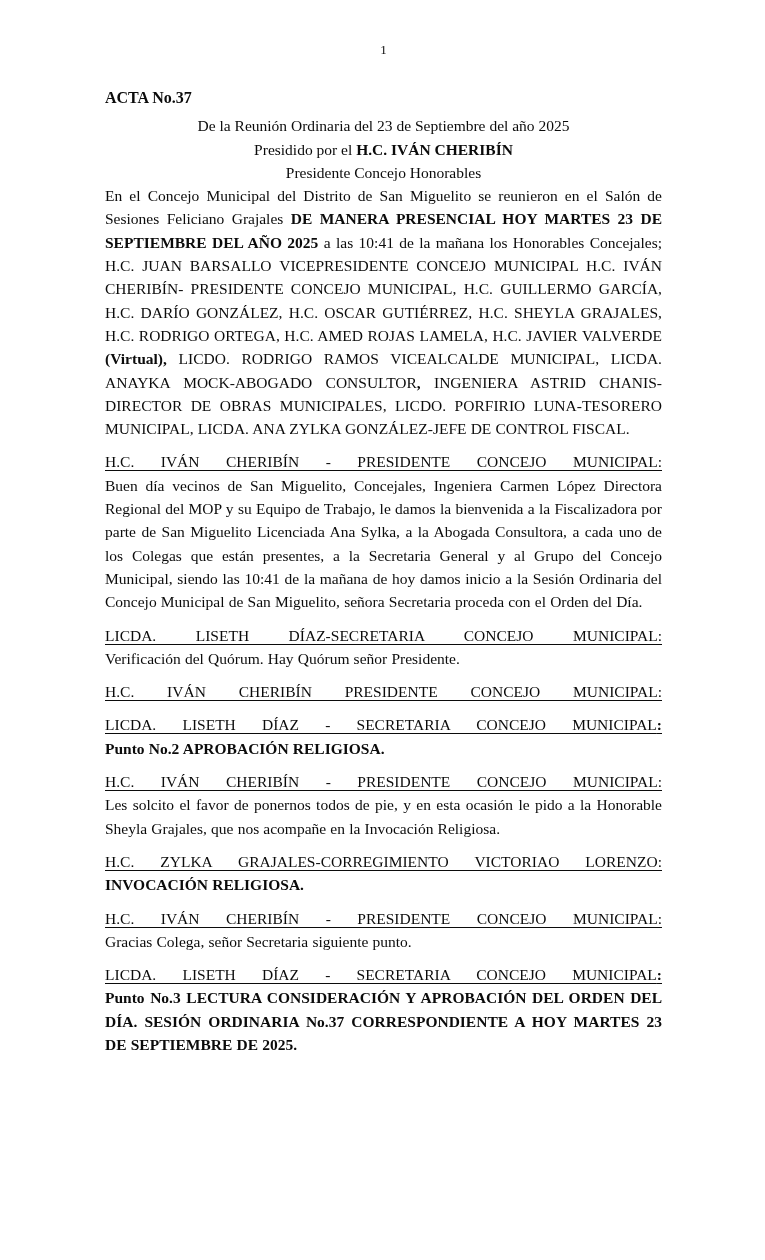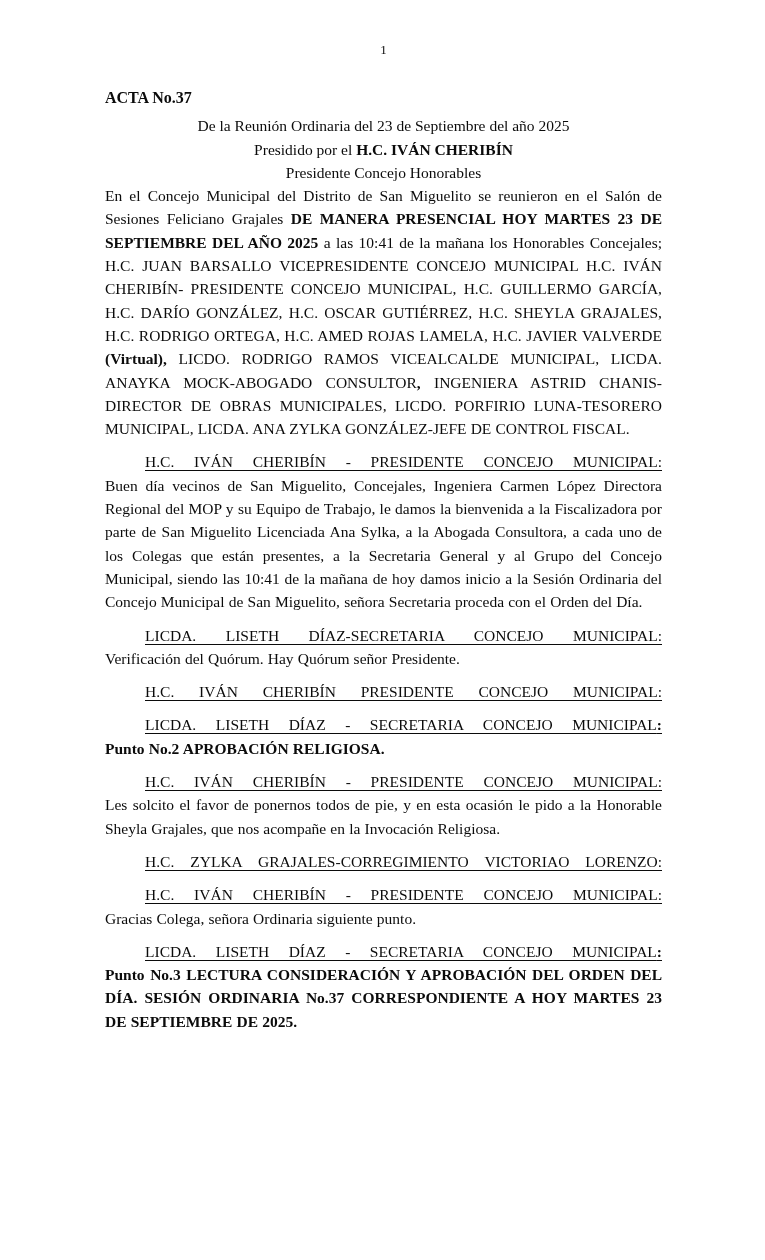--- a/index.html
+++ b/index.html
@@ -27,21 +27,20 @@
     font-size: 16px;
     font-weight: bold;
     line-height: 23.3px;
   }
   .subtitle { text-align: center; }
   .b { font-weight: bold; font-family: Liberation Serif, serif; }
   .section { margin: 0 0 10px 0; }
   .sec-header {
     text-align: justify;
     text-align-last: justify;
-    margin-left: 40px;
   }
   .u {
     text-decoration: underline;
     text-underline-offset: 3px;
     text-decoration-thickness: 1px;
   }
   .sec-body {
     text-align: justify;
     word-spacing: 0.02em;
   }
@@ -78,23 +77,24 @@
       <section class="section">
         <div class="sec-header"><span class="u ">LICDA. LISETH DÍAZ - SECRETARIA CONCEJO MUNICIPAL</span><span class="u b">:</span></div>
         <div class="sec-body"><span class="b">Punto No.2 APROBACIÓN RELIGIOSA.</span></div>
       </section>
       <section class="section">
         <div class="sec-header"><span class="u ">H.C. IVÁN CHERIBÍN - PRESIDENTE CONCEJO MUNICIPAL:</span></div>
         <div class="sec-body"><span class="">Les solcito el favor de ponernos todos de pie, y en esta ocasión le pido a la Honorable Sheyla Grajales, que nos acompañe en la Invocación Religiosa.</span></div>
       </section>
       <section class="section">
         <div class="sec-header"><span class="u ">H.C. ZYLKA GRAJALES-CORREGIMIENTO VICTORIAO LORENZO:</span></div>
+        <div class="sec-body"><span class="b">INVOCACIÓN RELIGIOSA.</span></div>
       </section>
       <section class="section">
         <div class="sec-header"><span class="u ">H.C. IVÁN CHERIBÍN - PRESIDENTE CONCEJO MUNICIPAL:</span></div>
-        <div class="sec-body"><span class="">Gracias Colega, señora Ordinaria  siguiente punto.</span></div>
+        <div class="sec-body"><span class="">Gracias Colega, señor Secretaria  siguiente punto.</span></div>
       </section>
       <section class="section">
         <div class="sec-header"><span class="u ">LICDA. LISETH DÍAZ - SECRETARIA CONCEJO MUNICIPAL</span><span class="u b">:</span></div>
         <div class="sec-body"><span class="b">Punto No.3 LECTURA CONSIDERACIÓN Y APROBACIÓN DEL ORDEN DEL DÍA.  SESIÓN ORDINARIA No.37 CORRESPONDIENTE A HOY MARTES 23 DE SEPTIEMBRE DE 2025.</span></div>
       </section>
     </main>
 </div>
 
 </body></html>

